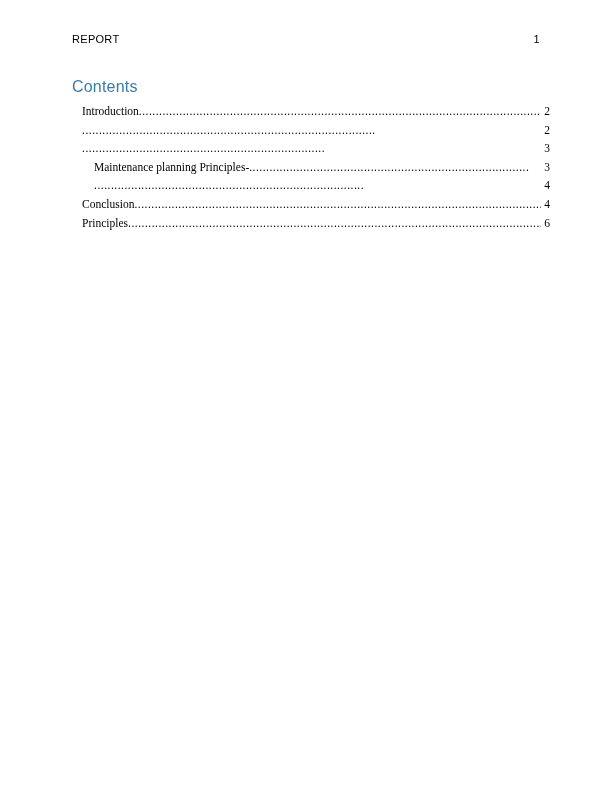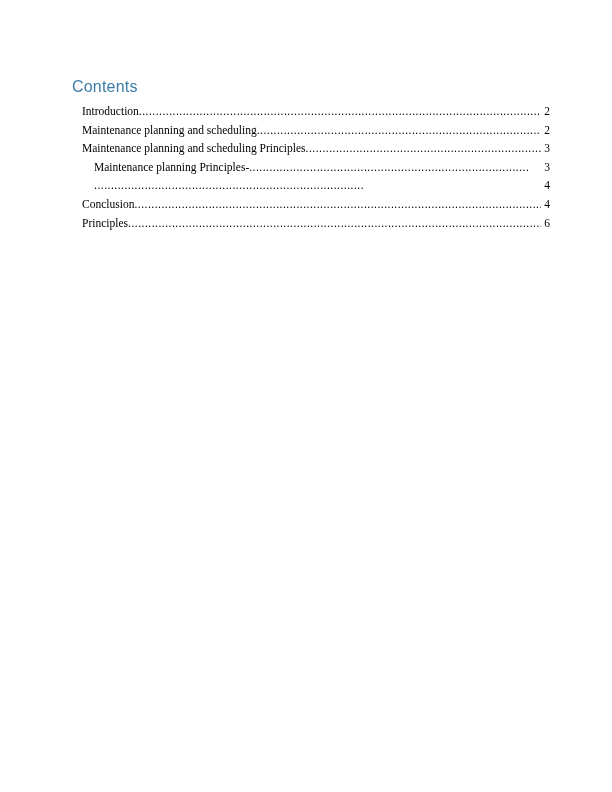--- a/index.html
+++ b/index.html
@@ -83,39 +83,41 @@
     flex: 0 0 auto;
     text-align: right;
     min-width: 8px;
   }
 </style>
 </head>
 <body>
 
 <div class="page">
 
+  <div class="header">
+    <span class="header-title">REPORT</span>
+    <span class="header-page">1</span>
+  </div>
 
   <h1 class="contents-title">Contents</h1>
 
   <div class="toc">
 
     <div class="toc-entry level-1">
       <span class="toc-label">Introduction</span>
       <span class="toc-dots">...........................................................................................................................</span>
       <span class="toc-page">2</span>
     </div>
 
     <div class="toc-entry level-1">
-      <span class="toc-label">Maintenance planning and scheduling</span>
       <span class="toc-dots">.......................................................................................</span>
       <span class="toc-page">2</span>
     </div>
 
     <div class="toc-entry level-1">
-      <span class="toc-label">Maintenance planning and scheduling Principles</span>
       <span class="toc-dots">........................................................................</span>
       <span class="toc-page">3</span>
     </div>
 
     <div class="toc-entry level-2">
       <span class="toc-label">Maintenance planning Principles-</span>
       <span class="toc-dots">...................................................................................</span>
       <span class="toc-page">3</span>
     </div>
 

